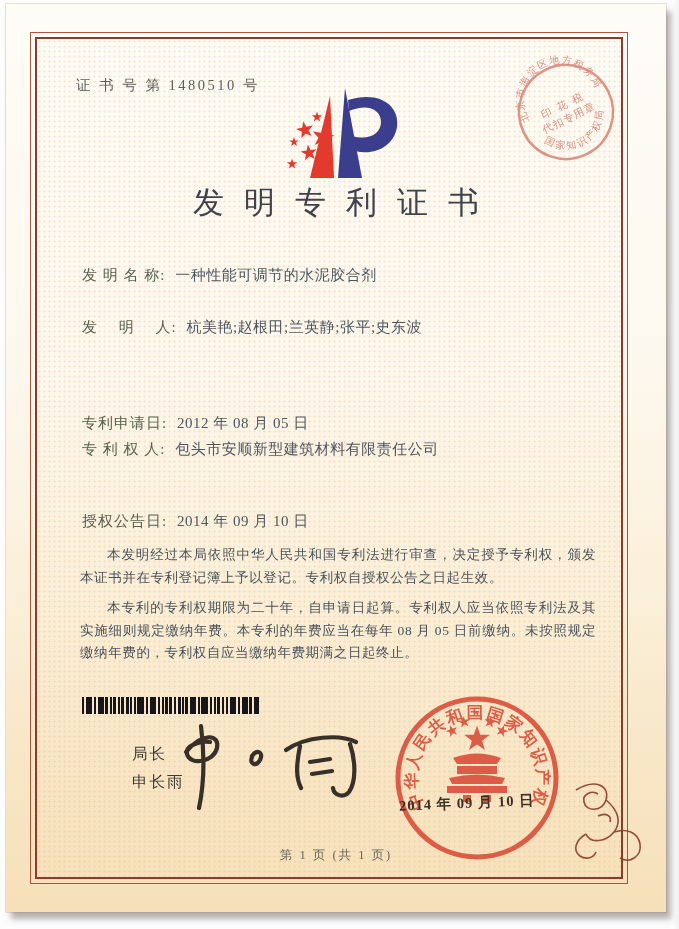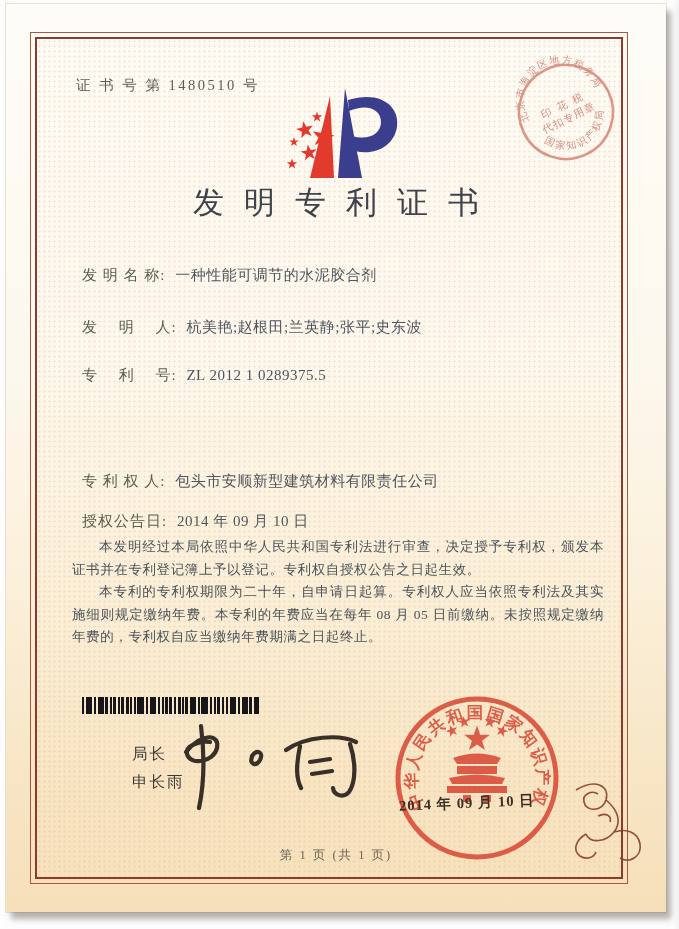--- a/index.html
+++ b/index.html
@@ -17,24 +17,24 @@
         border:2px solid #8a3b2c;
         background-image:radial-gradient(rgba(228,168,104,.20) 1px,rgba(0,0,0,0) 1.3px);
         background-size:5px 5px;}
   .abs{position:absolute;}
   .cert-no{left:70px;top:72px;font-size:14.5px;letter-spacing:2.5px;color:#5d5f57;}
   .title{left:30px;top:178px;width:600px;text-align:center;font-size:31px;color:#3e434b;
         letter-spacing:20px;text-indent:20px;font-weight:500;}
   .field{left:76px;font-size:15px;color:#515a52;white-space:nowrap;}
   .field .lab{letter-spacing:1px;color:#59614f;}
   .field .val{color:#4d565e;margin-left:6px;letter-spacing:.5px;}
-  .f0{top:262px}.f1{top:314px}.f2{top:362px}.f3{top:410px}.f4{top:468px}.f5{top:508px}
+  .f0{top:262px}.f1{top:314px}.f2{top:362px}.f3{top:410px}.f4{top:436px}.f5{top:508px}
   .paras{left:66px;top:532px;width:532px;font-size:13.5px;line-height:22.5px;color:#4b535b;
         text-align:justify;letter-spacing:.6px;}
-  .paras p{margin:0;text-indent:2em;}
+  .paras p{margin:8px;text-indent:2em;}
   .barcode{left:76px;top:693px;width:177px;height:17px;
         background:
          repeating-linear-gradient(90deg,#15151a 0 2px,rgba(0,0,0,0) 2px 4px),
          repeating-linear-gradient(90deg,rgba(0,0,0,0) 0 5px,#15151a 5px 8px,rgba(0,0,0,0) 8px 13px),
          repeating-linear-gradient(90deg,#15151a 0 1px,rgba(0,0,0,0) 1px 7px,#15151a 7px 9px,rgba(0,0,0,0) 9px 16px);}
   .signer{left:86px;font-size:15.5px;color:#3c3a34;letter-spacing:2px;margin-left:40px;}
   .s-title{top:740px;} .s-name{top:768px;}
   .sig-svg{left:138px;top:712px;}
   .seal-svg{left:385px;top:688px;}
   .seal-date{left:393px;top:789px;width:170px;font-size:14.5px;color:#3c2f26;font-weight:bold;
@@ -89,23 +89,23 @@
     <div class="abs title">发明专利证书</div>
 
     <div class="abs field f0">
       <span class="lab">发 明 名 称:</span>
       <span class="val">一种性能可调节的水泥胶合剂</span>
     </div>
     <div class="abs field f1">
       <span class="lab">发　 明　 人:</span>
       <span class="val">杭美艳;赵根田;兰英静;张平;史东波</span>
     </div>
-    <div class="abs field f2">
-      <span class="lab">专　 利　 号:</span>
-      <span class="val">ZL 2012 1 0289375.5</span>
+    <div class="abs field f3">
+      <span class="lab">专利申请日:</span>
+      <span class="val">2012 年 08 月 05 日</span>
     </div>
     <div class="abs field f4">
       <span class="lab">专 利 权 人:</span>
       <span class="val">包头市安顺新型建筑材料有限责任公司</span>
     </div>
     <div class="abs field f5">
       <span class="lab">授权公告日:</span>
       <span class="val">2014 年 09 月 10 日</span>
     </div>
 

